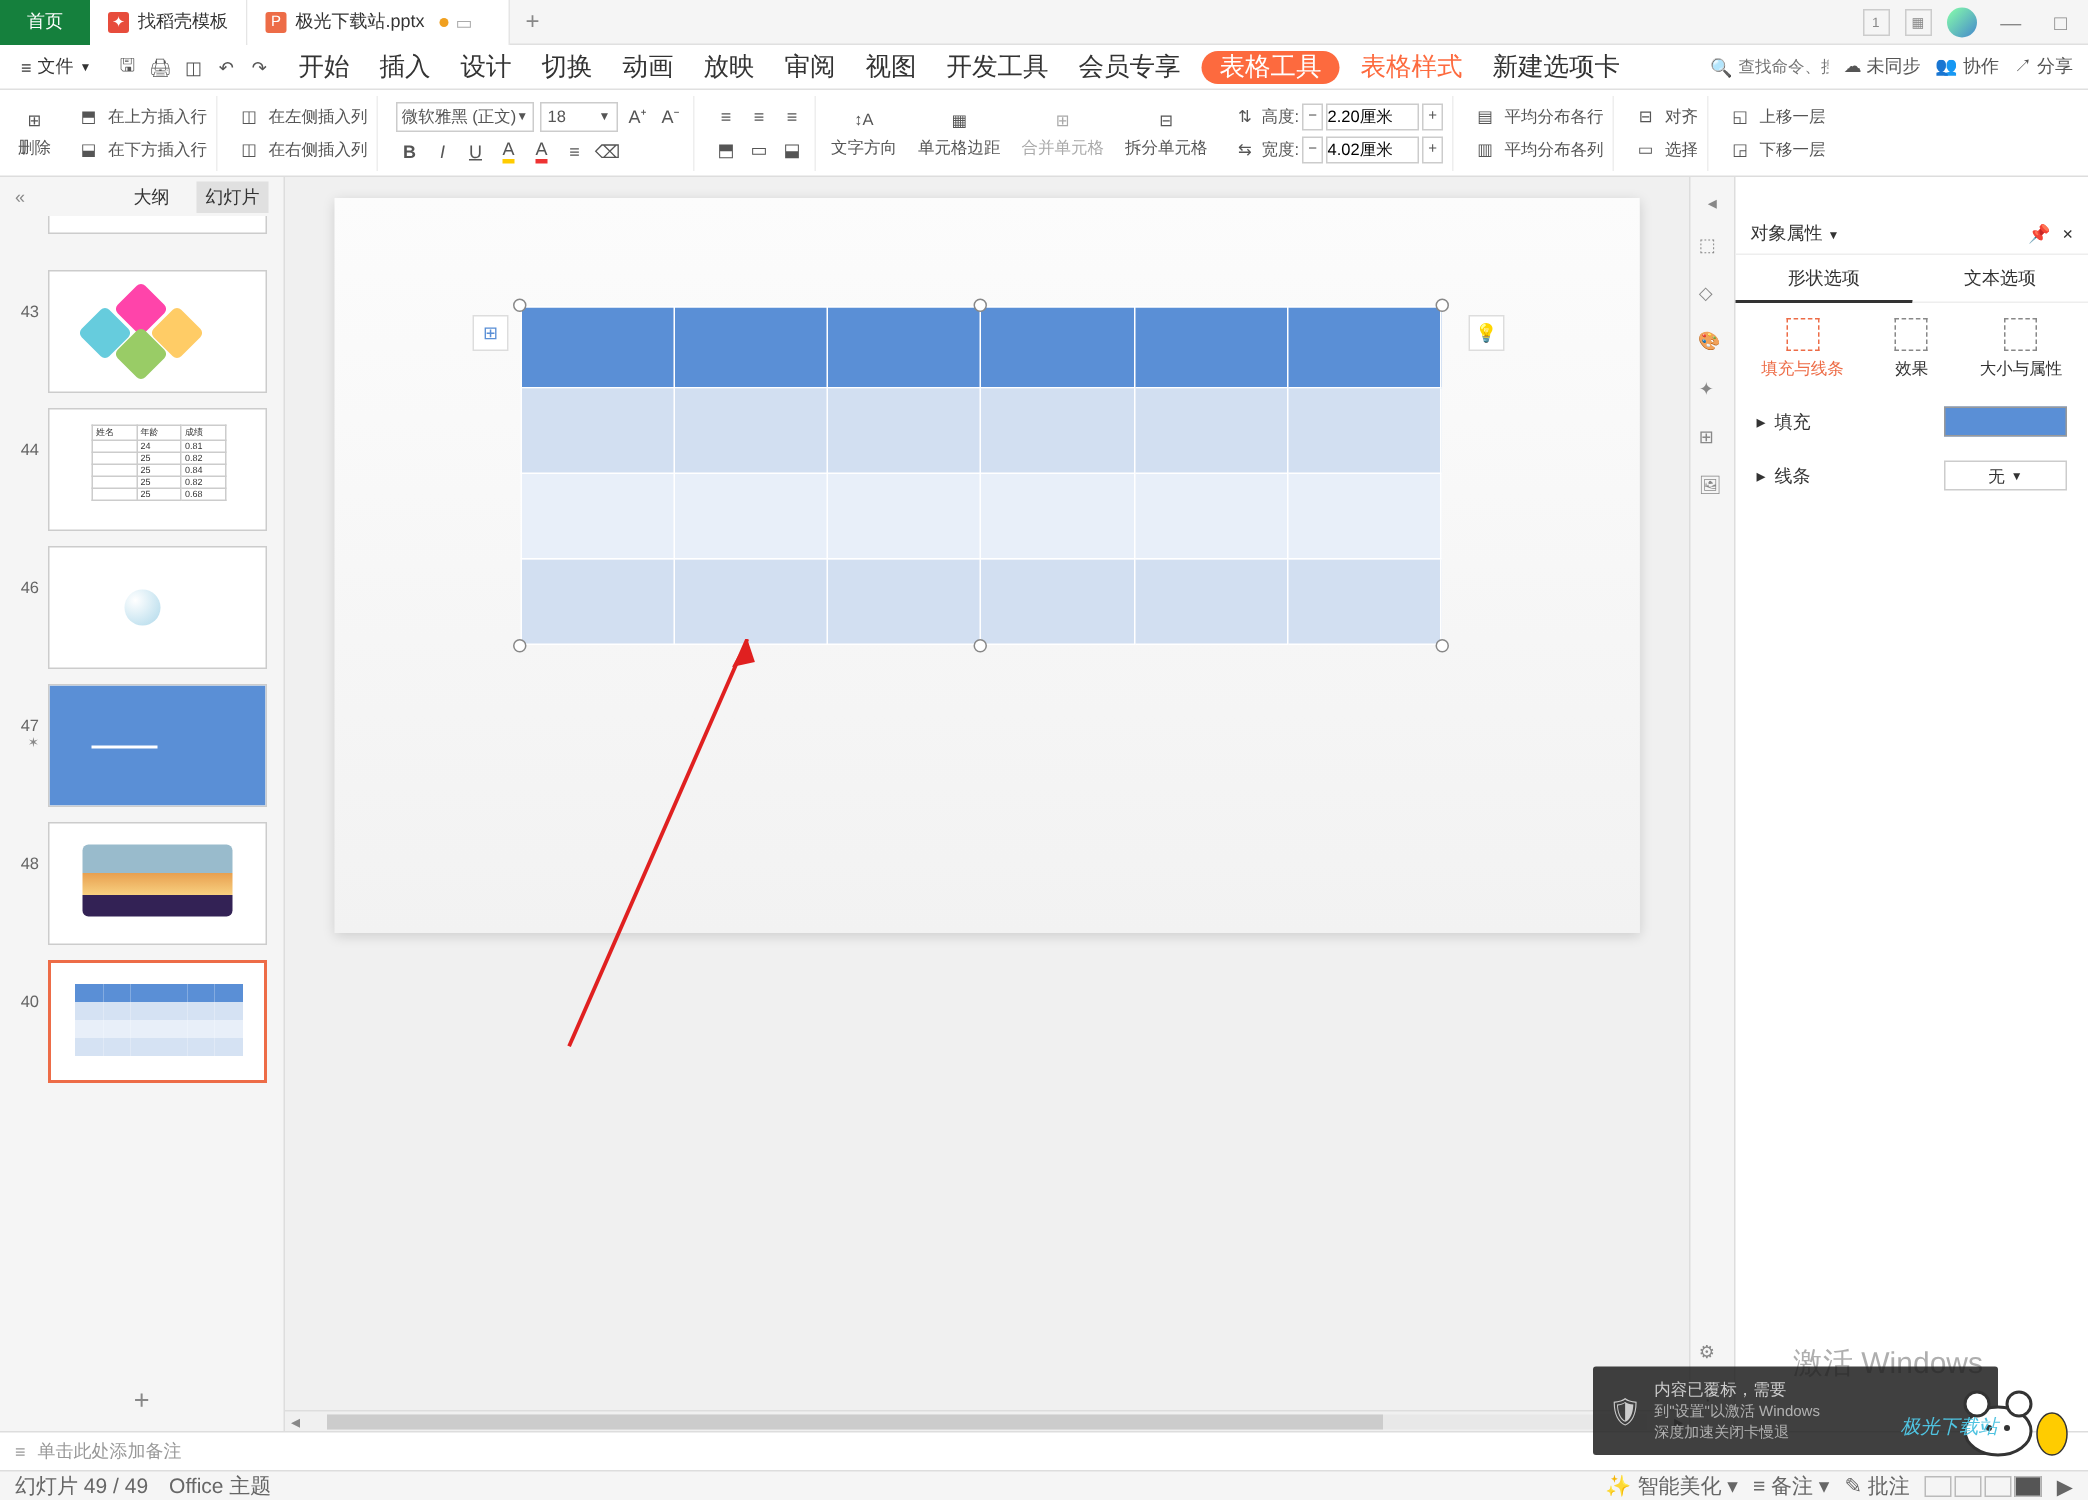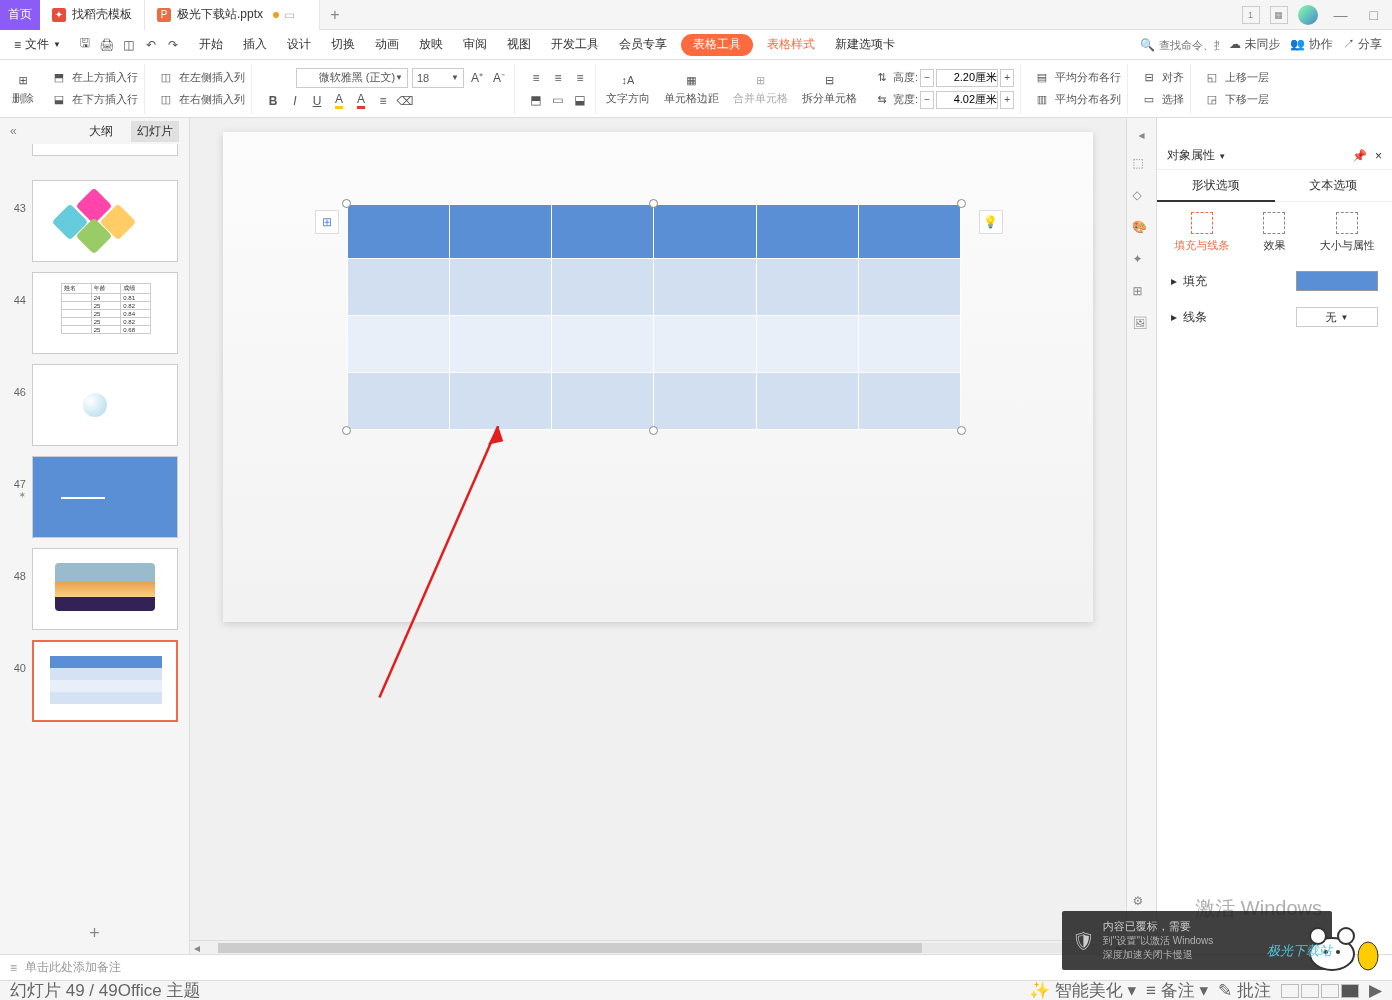--- a/index.html
+++ b/index.html
@@ -2,56 +2,56 @@
 <html><head>
 <meta charset="utf-8">
 <style>
 * { margin: 0; padding: 0; box-sizing: border-box; font-family: "Microsoft YaHei", sans-serif; }
 body { background: #fff; font-size: 12px; color: #333; overflow: hidden; width: 1392px; height: 1000px; position: relative; background: #f8f8f8;}
 .top-area { background: #fff; }
 
 
 .titlebar { height: 30px; display: flex; align-items: center; background: #f5f5f5; border-bottom: 1px solid #e0e0e0; }
 .tab { height: 30px; display: flex; align-items: center; padding: 0 12px; gap: 6px; font-size: 12px; position: relative; }
-.tab.home { background: #8b5cf6; color: #fff; padding: 0 8px; }
+.tab.home { background: #15803d; color: #fff; padding: 0 18px; }
 .tab.doc-tab { background: #fff; border-right: 1px solid #e5e5e5; }
 .tab.doc-tab.active { background: #fff; }
 .tab-icon { width: 14px; height: 14px; display: inline-flex; align-items: center; justify-content: center; border-radius: 2px; font-size: 10px; color: #fff; }
 .tab-icon.red { background: #e74c3c; }
 .tab-icon.orange { background: #ed6c47; }
 .tab-dot { width: 6px; height: 6px; border-radius: 50%; background: #f0a020; margin-left: 4px; }
 .tab-add { width: 30px; text-align: center; color: #888; font-size: 16px; }
 .titlebar-right { margin-left: auto; display: flex; align-items: center; gap: 10px; padding-right: 8px; color: #888; }
 .titlebar-right .ticon { width: 18px; height: 18px; display: inline-flex; align-items: center; justify-content: center; border: 1px solid #ccc; font-size: 9px; }
 .avatar { width: 20px; height: 20px; border-radius: 50%; background: linear-gradient(135deg,#8fa,#48c); }
 .win-btn { padding: 0 6px; color: #888; font-size: 14px; }
 
 
 .menubar { height: 30px; display: flex; align-items: center; background: #fff; gap: 0; border-bottom: 1px solid #e0e0e0; padding-left: 6px; }
 .file-btn { display: flex; align-items: center; gap: 4px; padding: 0 8px; height: 22px; }
 .qat { display: flex; gap: 6px; padding: 0 8px; color: #555; }
 .qat-icon { width: 16px; height: 16px; display: flex; align-items: center; justify-content: center; }
-.menuitem { padding: 0 10px; height: 30px; display: flex; align-items: center; font-size: 12px; }
+.menuitem { padding: 0 10px; height: 30px; display: flex; align-items: center; font-size: 17px; }
 .menuitem.tool { background: #fd6a3e; color: #fff; border-radius: 12px; height: 22px; padding: 0 12px; margin: 0 4px;}
 .menuitem.style { color: #fd6a3e; }
 .menubar-right { margin-left: auto; display: flex; align-items: center; gap: 10px; padding-right: 10px; color: #555; }
 .search-box { display: flex; align-items: center; gap: 4px; color: #999; }
 .search-input { border: none; outline: none; width: 60px; color: #999; font-size: 11px; }
 
 
 .ribbon { height: 58px; background: #fff; display: flex; align-items: center; padding: 0 8px; gap: 6px; border-bottom: 1px solid #ddd; font-size: 11px; color: #555;}
 .rgroup { display: flex; flex-direction: column; gap: 4px; padding: 0 6px; border-right: 1px solid #eee; height: 50px; justify-content: center;}
 .rbtn-big { display: flex; flex-direction: column; align-items: center; justify-content: center; gap: 2px; padding: 0 4px; }
 .ricon { width: 18px; height: 18px; display: inline-flex; align-items: center; justify-content: center; }
 .rrow { display: flex; align-items: center; gap: 4px; white-space: nowrap;}
-.font-sel { border: 1px solid #ccc; height: 20px; padding: 0 4px; display: flex; align-items: center; width: 112px; justify-content: flex-end; margin-left: 32px;}
+.font-sel { border: 1px solid #ccc; height: 20px; padding: 0 4px; display: flex; align-items: center; width: 92px; justify-content: center;}
 .size-sel { border: 1px solid #ccc; height: 20px; width: 52px; padding: 0 4px; display: flex; align-items: center; justify-content: space-between;}
 .fbtn { width: 18px; height: 18px; display: inline-flex; align-items: center; justify-content: center; font-size: 12px;}
 .dim-row { display: flex; align-items: center; gap: 2px; }
-.dim-input { border: 1px solid #ccc; height: 18px; width: 62px; text-align: right; font-size: 11px;}
+.dim-input { border: 1px solid #ccc; height: 18px; width: 62px; text-align: left; font-size: 11px;}
 .spin { width: 14px; height: 18px; border: 1px solid #ccc; display: flex; align-items: center; justify-content: center; font-size: 10px;}
 
 
 .main { display: flex; height: calc(1000px - 30px - 30px - 58px - 26px - 20px); }
 
 
 .slidepanel { width: 190px; background: #f5f5f5; border-right: 1px solid #ddd; display: flex; flex-direction: column; }
 .panel-tabs { height: 26px; display: flex; align-items: center; gap: 12px; padding: 0 10px; }
 .panel-tabs .collapse { margin-right: auto; color: #888; }
 .ptab { padding: 2px 6px; }
@@ -108,21 +108,21 @@
 .sub-tab { display: flex; flex-direction: column; align-items: center; gap: 4px; font-size: 11px;}
 .sub-tab.active { color: #ed6c47;}
 .sub-icon { width: 22px; height: 22px; border: 1px dashed #888;}
 .sub-tab.active .sub-icon { border-color: #ed6c47;}
 .prop-row { display: flex; align-items: center; justify-content: space-between; padding: 8px 14px;}
 .prop-label { display: flex; align-items: center; gap: 6px;}
 .color-swatch { width: 82px; height: 20px; background: #5a8fd6; border: 1px solid #999;}
 .line-sel { width: 82px; height: 20px; border: 1px solid #ccc; display: flex; align-items: center; justify-content: center; font-size: 11px;}
 
 
-.statusbar { height: 20px; background: #f5f5f5; border-top: 1px solid #ddd; display: flex; align-items: center; padding: 0 10px; font-size: 17px; color: #666; }
+.statusbar { height: 20px; background: #f5f5f5; border-top: 1px solid #ddd; display: flex; align-items: center; padding: 0 10px; font-size: 14px; color: #666; gap: 14px;}
 .statusbar-right { margin-left: auto; display: flex; align-items: center; gap: 10px;}
 .view-btns { display: flex; gap: 2px;}
 .vbtn { width: 18px; height: 14px; border: 1px solid #bbb;}
 
 
 .overlay-box { position: absolute; right: 60px; bottom: 30px; width: 270px; background: rgba(30,30,30,0.85); color: #ccc; font-size: 11px; padding: 8px 10px; border-radius: 2px;}
 .overlay-title { position: absolute; right: 70px; bottom: 78px; color: rgba(120,120,120,0.6); font-size: 20px;}
 .mascot { position: absolute; right: 10px; bottom: 26px; width: 80px; height: 60px;}
 .watermark { position: absolute; right: 60px; bottom: 40px; color: #4fc3e0; font-size: 13px; font-style: italic;}
 

